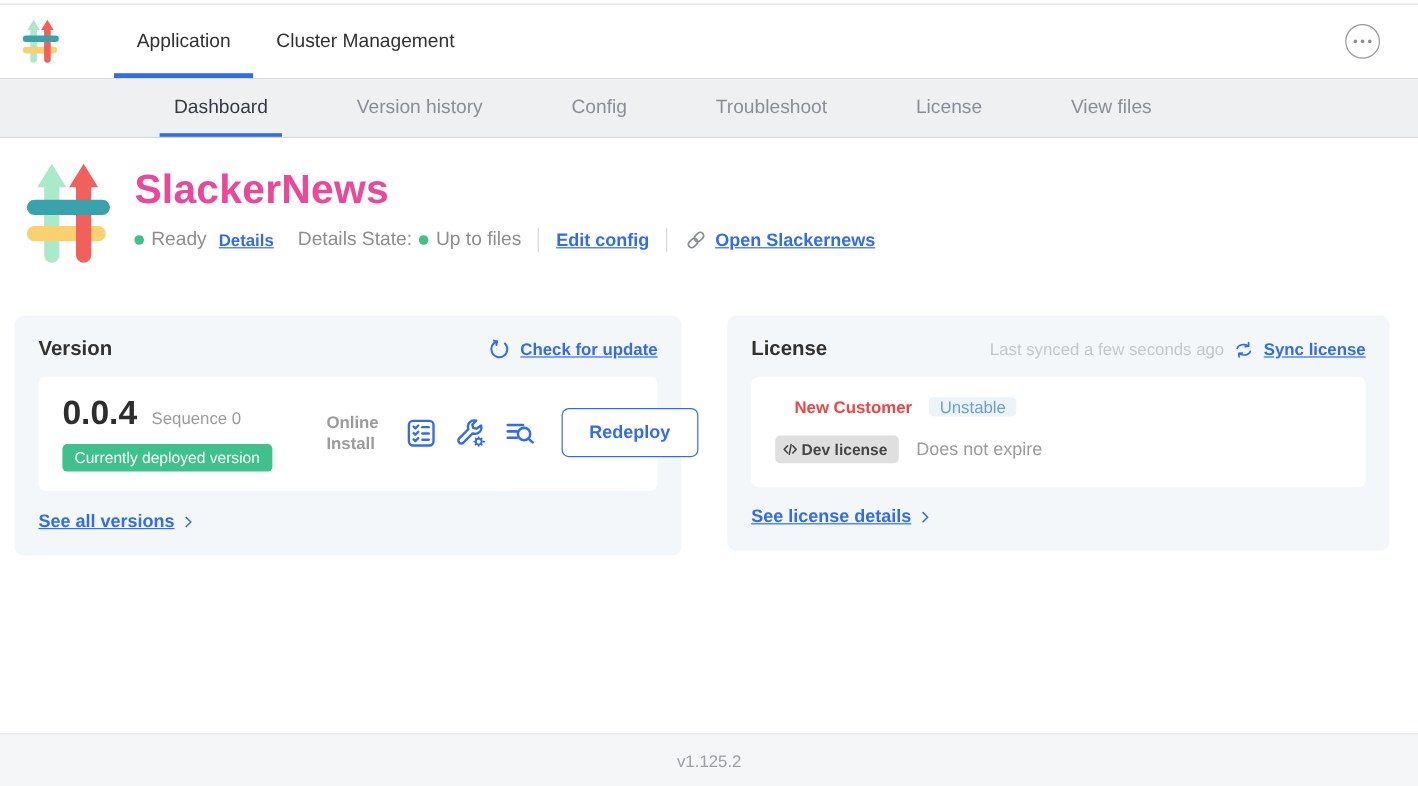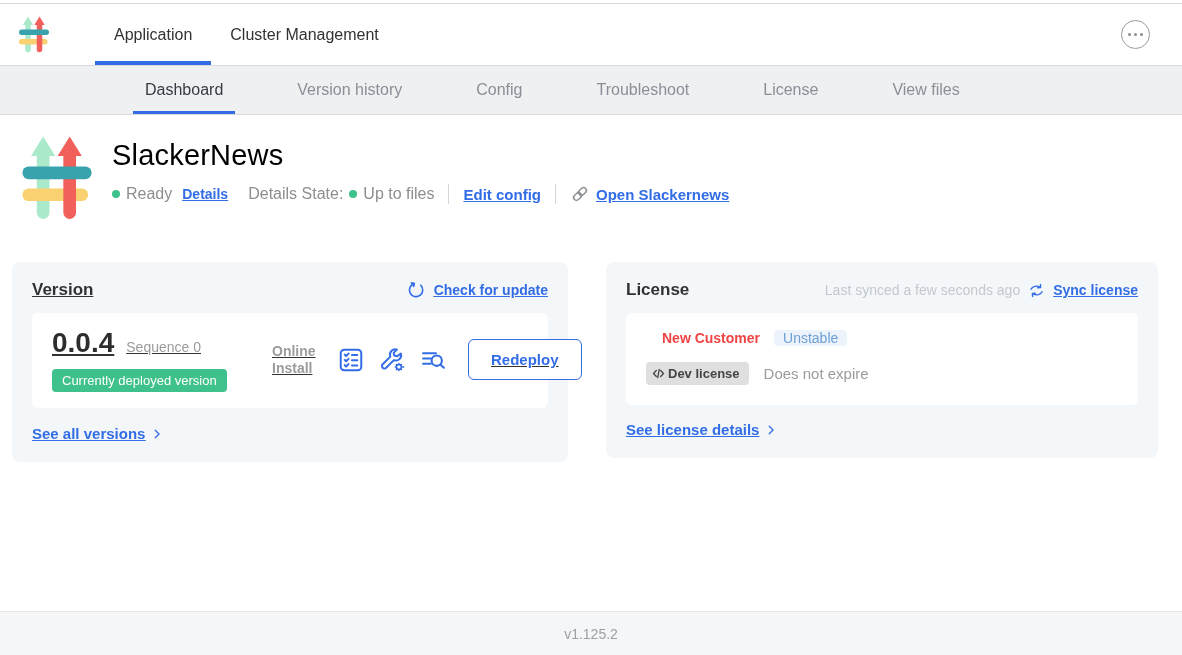--- a/index.html
+++ b/index.html
@@ -41,36 +41,36 @@
     display:flex; align-items:center; padding:3px 12px 0 12px; margin-right:50px;
     font-size:16px; color:#8a8f97; border-bottom:3px solid transparent; cursor:pointer;
   }
   .subnav-tab.active { color:#363a42; border-bottom-color:#326de6; }
 
   
   .main { flex:1 1 auto; background:#fff; }
 
   .app-header { display:flex; padding:18px 0 0 20px; }
   .app-header .biglogo { flex:0 0 auto; margin-right:18px; }
-  .app-title { font-size:29px; font-weight:400; color:#000000; margin-top:6px; letter-spacing:.2px; }
+  .app-title { font-size:34px; font-weight:700; color:#ec4899; margin-top:6px; letter-spacing:.2px; }
   .status-row { display:flex; align-items:center; margin-top:12px; font-size:16px; color:#8e8e8e; }
   .dot { width:8px; height:8px; border-radius:50%; background:#3ec18a; display:inline-block; flex:0 0 auto; }
   .status-row .gap6 { margin-left:6px; }
   .status-row .gap10 { margin-left:10px; }
   .status-row .gap20 { margin-left:20px; }
   .link { color:#326de6; font-weight:700; text-decoration:underline; }
   .sm-link { font-size:14px; }
   .md-link { font-size:15px; }
   .vdiv { width:1px; height:20px; background:#d5d6d9; margin:0 14px; flex:0 0 auto; }
   .linkicon-row { display:flex; align-items:center; gap:6px; }
 
   
   .cards { display:flex; gap:38px; padding:35px 24px 0 12px; align-items:flex-start; }
   .card { background:#f4f7f9; border-radius:8px; padding:18px 20px 20px 20px; }
-  .card.version { width:556px;text-decoration:underline; }
+  .card.version { width:556px; }
   .card.license { width:552px; }
   .card-head { display:flex; align-items:center; }
   .card-title { font-size:17px; font-weight:700; color:#323232; }
   .card-head .right { margin-left:auto; display:flex; align-items:center; gap:8px; }
   .muted-note { color:#c4c8cc; font-size:14px; }
   .inner-box { background:#ffffff; border-radius:6px; margin-top:13px; }
 
   
   .ver-box { padding:14px 20px 16px 20px; display:flex; align-items:center; }
   .ver-left { width:212px; flex:0 0 auto; }

